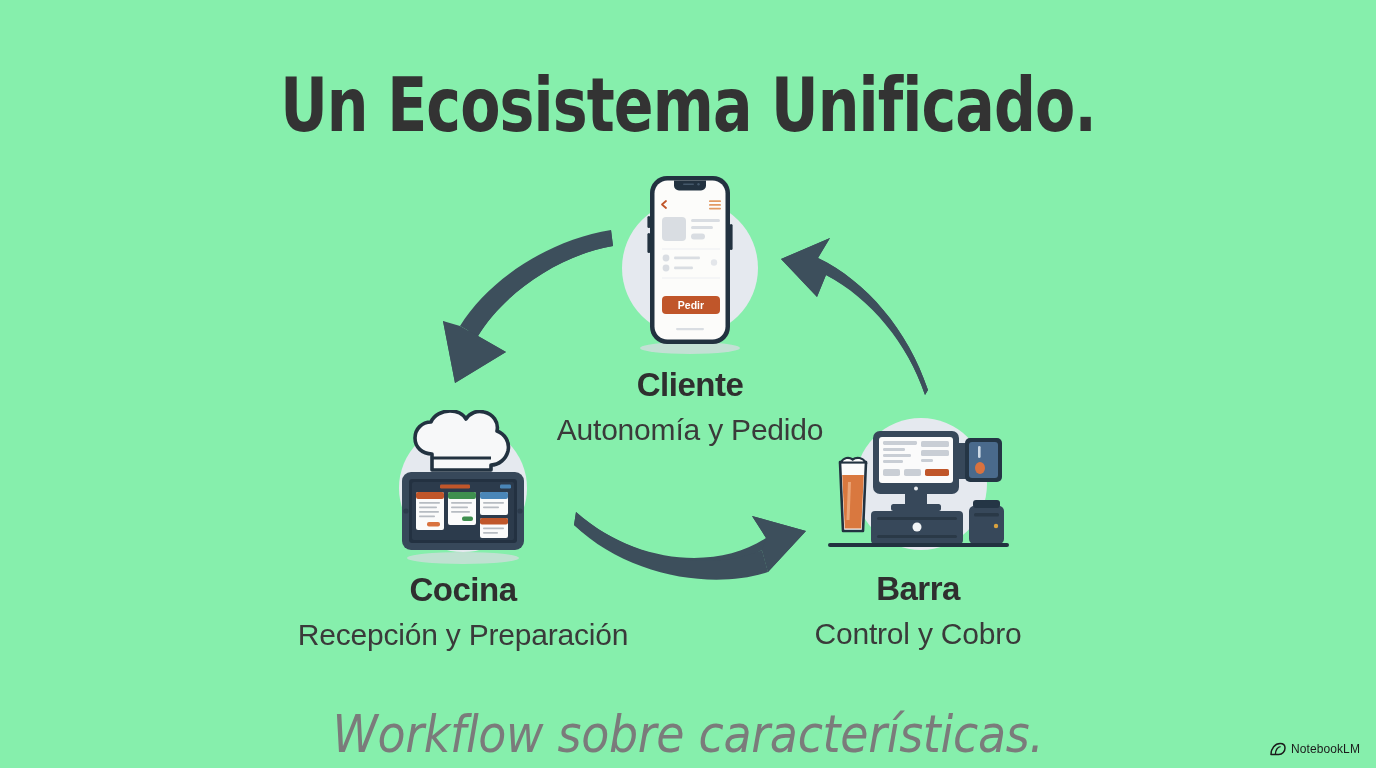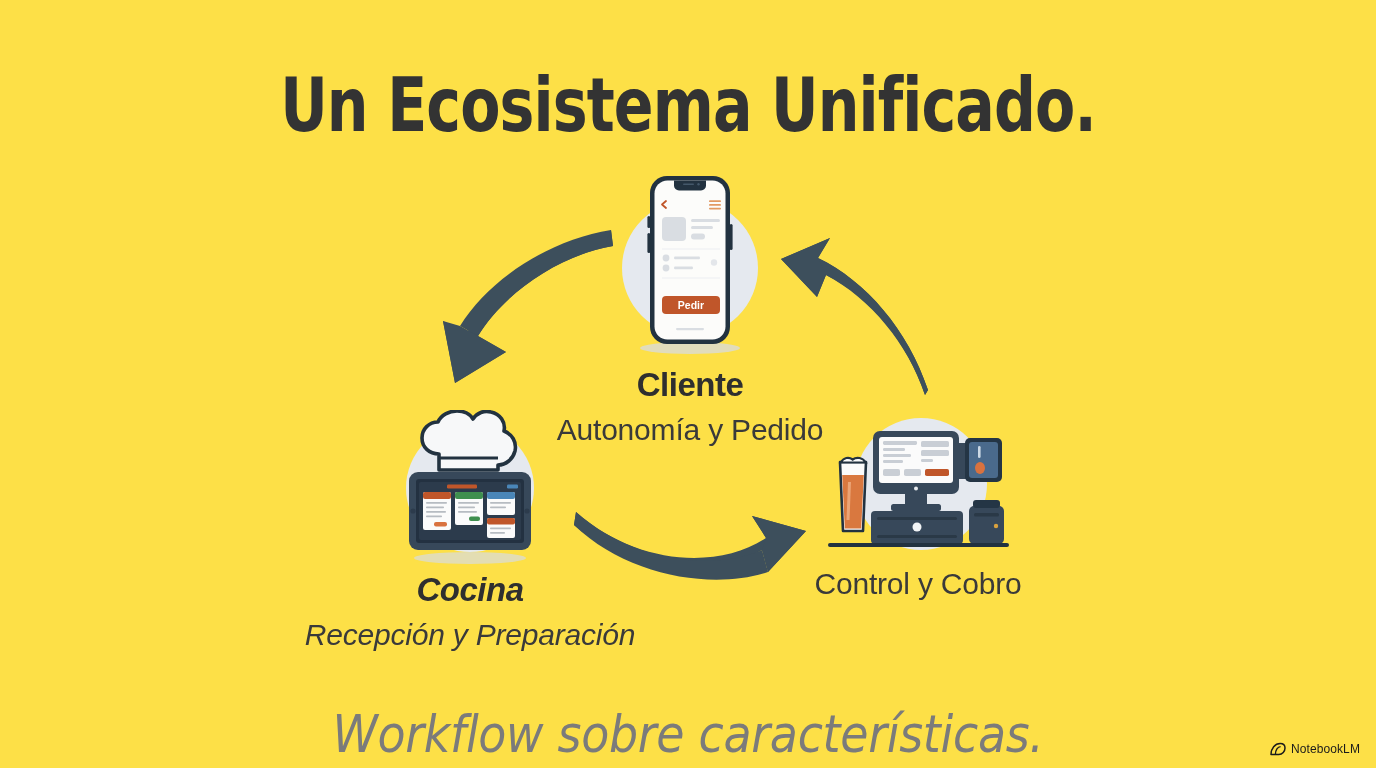--- a/index.html
+++ b/index.html
@@ -11,21 +11,21 @@
     width: 1376px;
     height: 768px;
     overflow: hidden;
     font-family: "Liberation Sans", sans-serif;
     position: relative;
   }
 
   .slide {
     position: absolute;
     inset: 0;
-    background: #fde047;
+    background: #86efac;
   }
 
   
   .title {
     position: absolute;
     top: 62px;
     left: 0;
     width: 100%;
     text-align: center;
     font-size: 74px;
@@ -61,21 +61,21 @@
     font-size: 30px;
     font-weight: 400;
     color: #3a3a3a;
     line-height: 40px;
     letter-spacing: -0.2px;
     white-space: nowrap;
   }
 
   
   #node-cliente { left: 468px; top: 170px; width: 444px; }
-  #node-cocina  { left: 248px; top: 410px; width: 444px; font-style: italic; }
+  #node-cocina  { left: 241px; top: 410px; width: 444px; }
   #node-barra   { left: 696px; top: 412px; width: 444px; }
 
   
   .caption {
     position: absolute;
     top: 705px;
     left: 0;
     width: 100%;
     text-align: center;
     font-size: 51px;
@@ -326,20 +326,21 @@
         <g>
           <rect x="143" y="94" width="35" height="38" rx="5" fill="#37485a"></rect>
           <rect x="147" y="88" width="27" height="8" rx="3" fill="#243545"></rect>
           <rect x="148" y="101" width="25" height="3.4" rx="1.5" fill="#2a3947"></rect>
           <circle cx="170" cy="114" r="2.2" fill="#d9a23f"></circle>
         </g>
 
         <rect x="2" y="131" width="181" height="4" rx="2" fill="#223240"></rect>
       </svg>
     </div>
+    <div class="node-title">Barra</div>
     <div class="node-sub">Control y Cobro</div>
   </div>
 
   <div class="caption">Workflow sobre características.</div>
 
   <div class="watermark">
     <svg width="16" height="14" viewBox="0 0 16 14">
       <path d="M 1 12.5 C 1 6.5, 5 1.6, 10.2 1.6 C 13.2 1.6, 15 3.6, 15 6.1 C 15 9.4, 12.4 12.5, 8.8 12.5 Z" fill="none" stroke="#1b1b1b" stroke-width="1.5" stroke-linejoin="round"></path>
       <path d="M 5.4 12.5 C 5.4 8.3, 7.7 4.6, 10.6 4.6" fill="none" stroke="#1b1b1b" stroke-width="1.4"></path>
     </svg>

